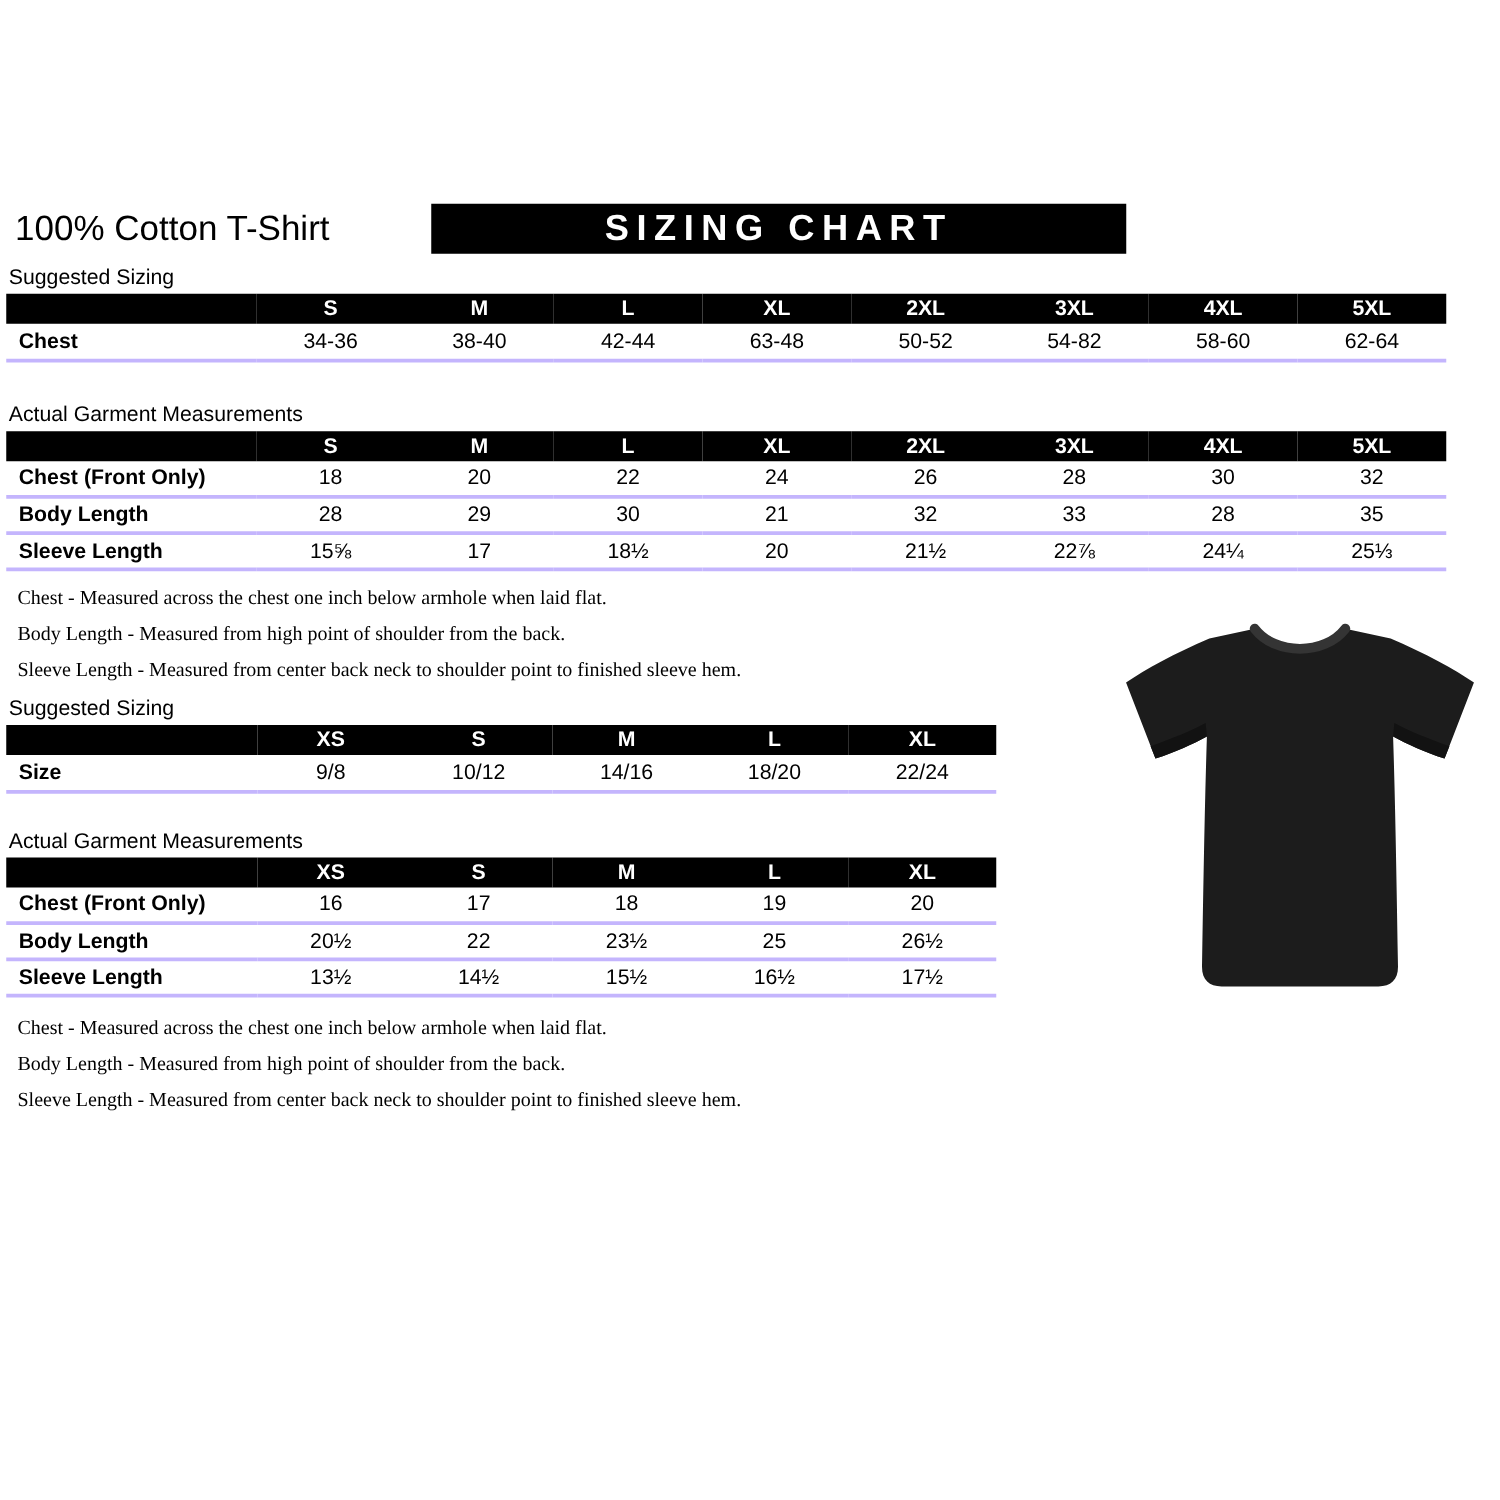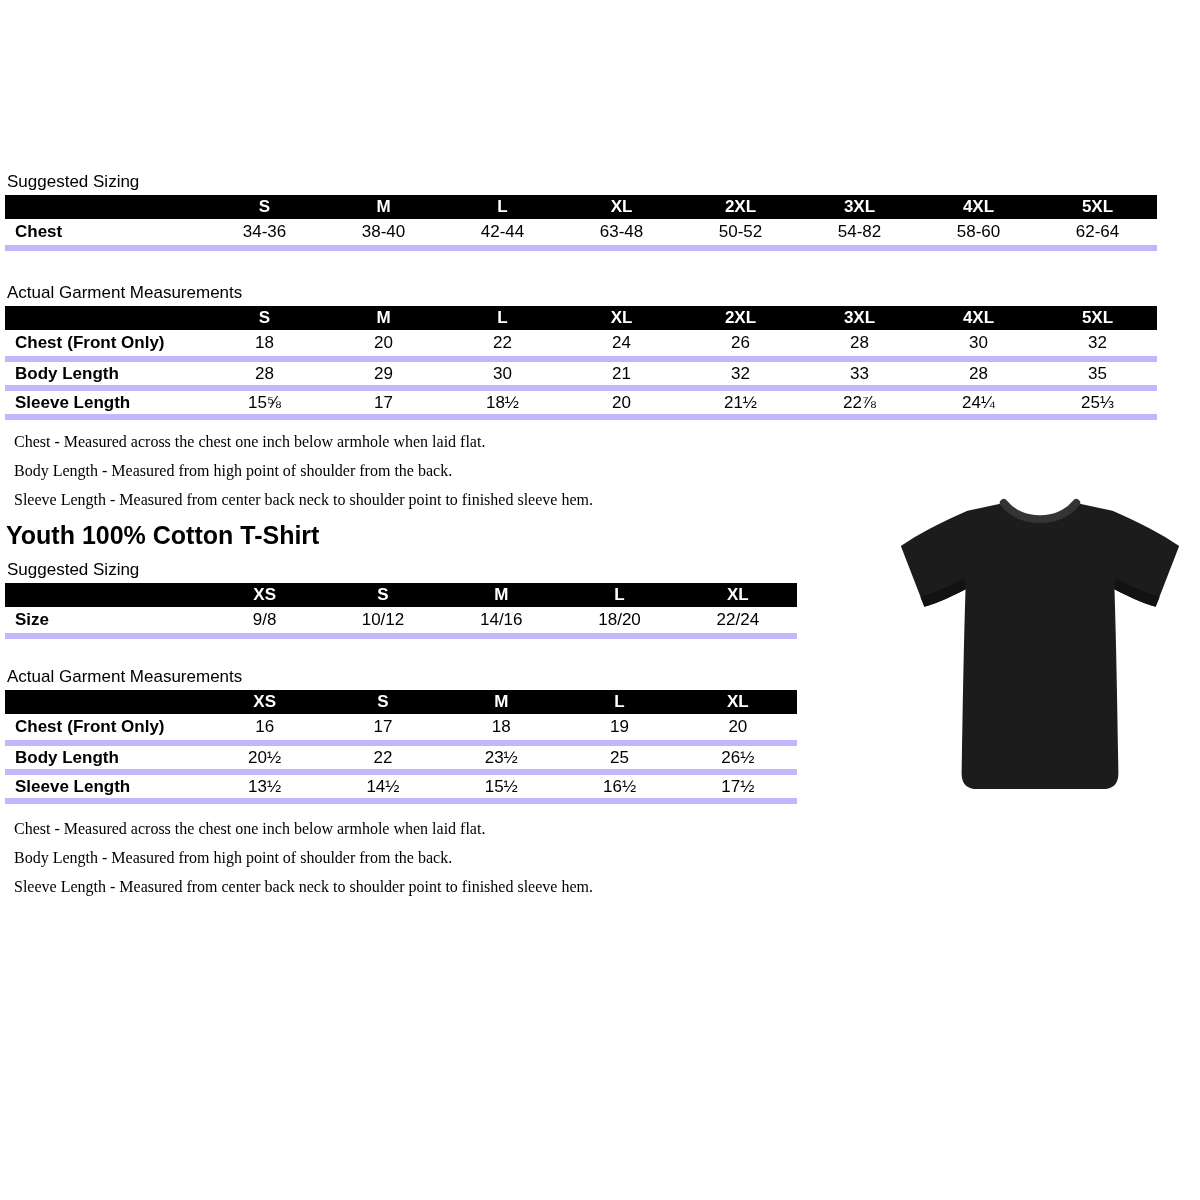--- a/index.html
+++ b/index.html
@@ -28,39 +28,43 @@
   col.col-label { width: 200px; }
   table.t-adult col.col-size { width: 119px; }
   table.t-youth col.col-size { width: 118px; }
 
   .sizing-table th {
     background: #000; color: #fff; font-weight: bold; font-size: 17px;
     height: 24px; text-align: center; padding: 0;
   }
   .sizing-table td {
     font-size: 17px; height: 29px; text-align: center;
-    border-bottom: 6px solid #c4b5fd; padding: 0;
+    border-bottom: 3px solid #c4b5fd; padding: 0;
   }
   .sizing-table td.rowlabel { text-align: left; font-weight: bold; padding-left: 10px; white-space: nowrap; }
   .sizing-table td.rowlabel .suffix { font-weight: 700; margin-left: 5px; }
 
   .notes { margin-top: 13px; padding-left: 9px; font-family: Liberation Serif, serif; }
   .notes p { font-size: 16px; margin-bottom: 11px; }
 
   .youth-title { font-size: 25px; font-weight: bold; margin-top: 12px; padding-left: 1px; }
   .youth-block .section-label { margin-top: 10px; }
 
   .tshirt { position: absolute; left: 893px; top: 478px; width: 294px; height: 340px; }
 </style>
 </head>
 <body>
 
 <div class="page">
   <div class="content">
 
+    <div class="header-row">
+      <div class="main-title">100% Cotton T-Shirt</div>
+      <div class="banner">SIZING CHART</div>
+    </div>
 
     <div class="section-label">Suggested Sizing</div>
 
     <table class="sizing-table t-adult">
       <colgroup>
           <col class="col-label">
           <col class="col-size">
           <col class="col-size">
           <col class="col-size">
           <col class="col-size">
@@ -161,21 +165,20 @@
       </tbody>
     </table>
 
     <div class="notes">
       <p>Chest - Measured across the chest one inch below armhole when laid flat.</p>
       <p>Body Length - Measured from high point of shoulder from the back.</p>
       <p>Sleeve Length - Measured from center back neck to shoulder point to finished sleeve hem.</p>
     </div>
 
     <div class="youth-block">
-      <div class="youth-title">Youth 100% Cotton T-Shirt</div>
 
       <div class="section-label">Suggested Sizing</div>
 
       <table class="sizing-table t-youth">
         <colgroup>
             <col class="col-label">
             <col class="col-size">
             <col class="col-size">
             <col class="col-size">
             <col class="col-size">

